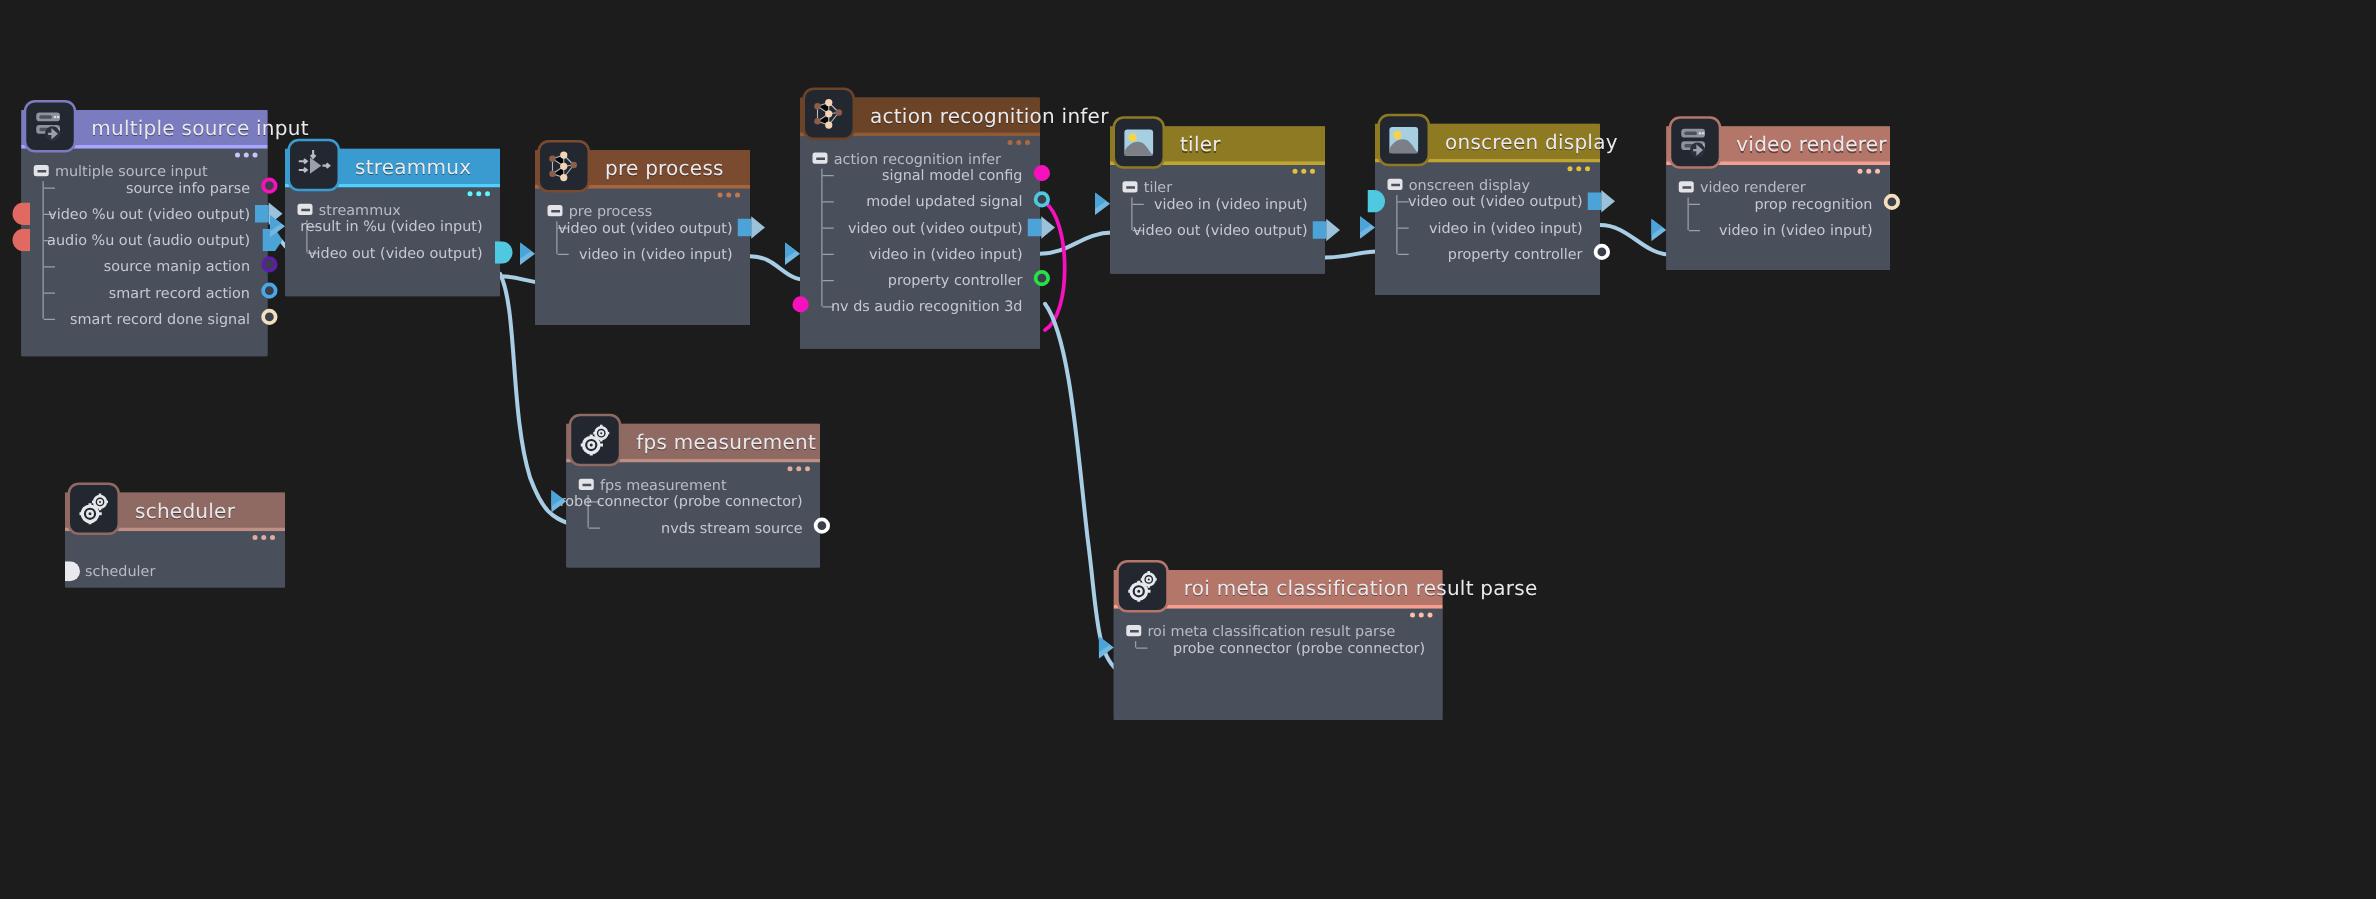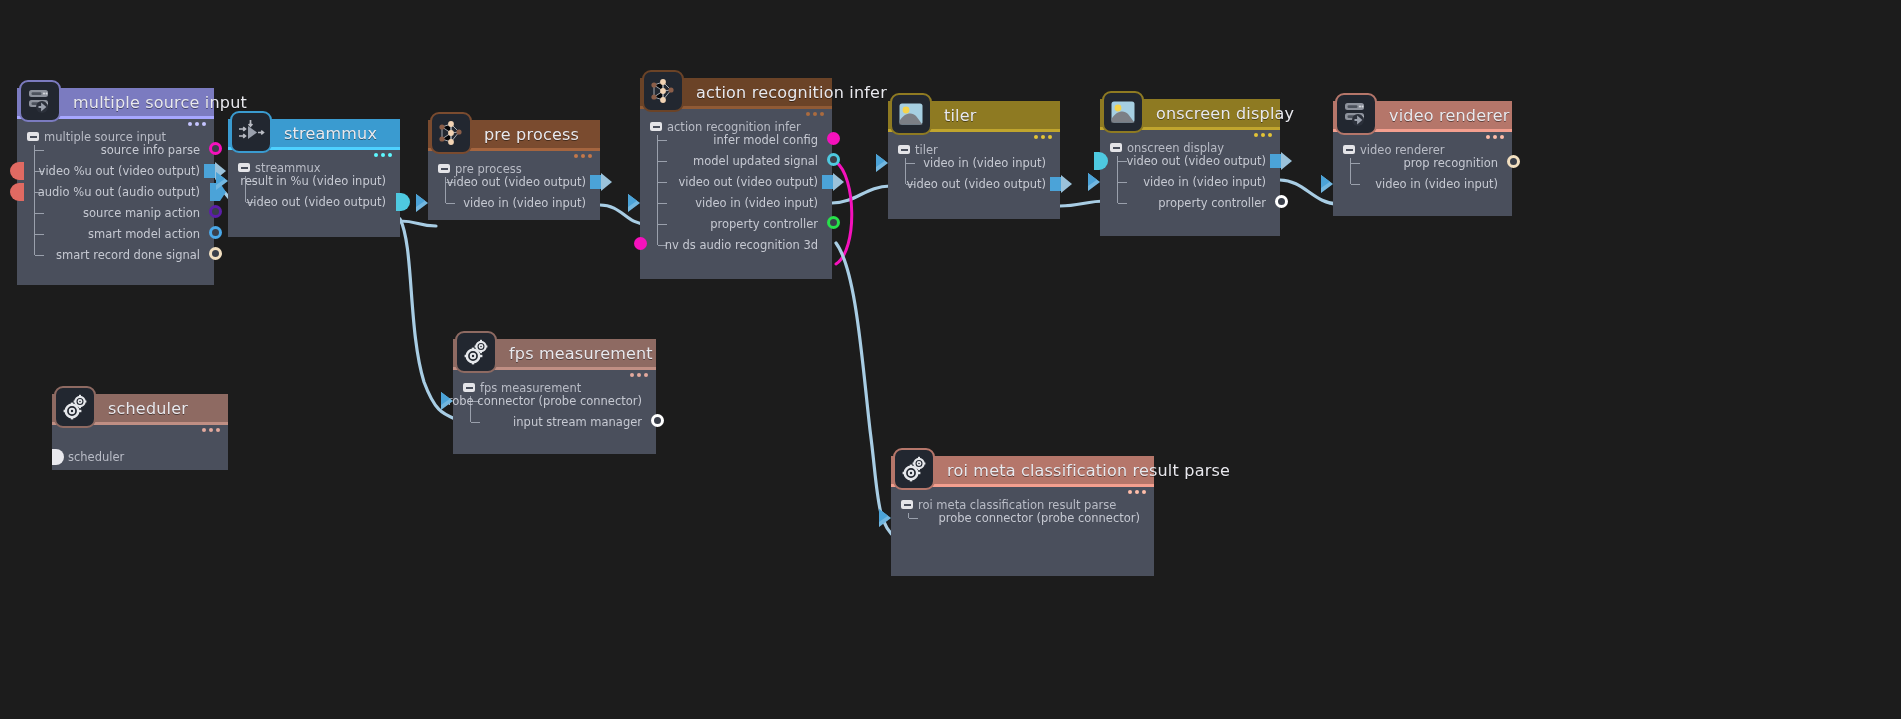--- a/index.html
+++ b/index.html
@@ -145,21 +145,21 @@
                </svg></div>
       <div class="port" style="left: -8px; top: 95px;"><svg width="15" height="18" viewBox="0 0 15 18">
                  <path d="M15 0 H10 A9 9 0 0 0 10 18 H15 Z" fill="#e06a62"></path>
                </svg></div>
       <div class="tick" style="left: 18px; top: 125px;"></div>
       <div class="row" style="right: 14px; top: 118px;">source manip action</div>
       <div class="port" style="left: 192px; top: 117px;">
         <div class="p-ring" style="width:13px;height:13px;border:3px solid #5c1ea8;"></div>
       </div>
       <div class="tick" style="left: 18px; top: 146px;"></div>
-      <div class="row" style="right: 14px; top: 139px;">smart model action</div>
+      <div class="row" style="right: 14px; top: 139px;">smart record action</div>
       <div class="port" style="left: 192px; top: 138px;">
         <div class="p-ring" style="width:13px;height:13px;border:3px solid #4aa8e8;"></div>
       </div>
       <div class="tick" style="left: 18px; top: 167px;"></div>
       <div class="row" style="right: 14px; top: 160px;">smart record done signal</div>
       <div class="port" style="left: 192px; top: 159px;">
         <div class="p-ring" style="width:13px;height:13px;border:3px solid #f2dfc0;"></div>
       </div>
     </div>
     <div class="node" style="left: 228px; top: 119px; width: 172px; height: 118px;">
@@ -190,21 +190,21 @@
                  <path d="M0 0 L12 9 L0 18 Z" fill="#4ba3d8"></path>
                  <path d="M0 0 L12 9 L0 18 Z" fill="#ffffff" opacity=".22"></path>
                  <path d="M0 0 L9 6.7 L0 13 Z" fill="#4ba3d8"></path>
                </svg></div>
       <div class="tick" style="left: 18px; top: 83px;"></div>
       <div class="row" style="right: 14px; top: 76px;">video out (video output)</div>
       <div class="port" style="left: 168px; top: 74px;"><svg width="15" height="18" viewBox="0 0 15 18">
                  <path d="M0 0 H5 A9 9 0 0 1 5 18 H0 Z" fill="#4ec9e0"></path>
                </svg></div>
     </div>
-    <div class="node" style="left: 428px; top: 120px; width: 172px; height: 100px;">
+    <div class="node" style="left: 428px; top: 120px; width: 172px; height: 140px;">
       <div class="titlebar" style="background: rgb(122, 75, 47);">
         <div class="title shadowtxt">pre process</div>
       </div>
       <div class="underbar" style="background: rgb(122, 75, 47); filter: brightness(1.35);"></div>
       <div class="body"></div>
       <div class="badge" style="border-color: rgb(122, 75, 47); filter: none;">
         <svg width="30" height="30" viewBox="0 0 30 30">
       <g stroke="#cfd2d8" stroke-width=".9" opacity=".85">
         <path d="M6 9 L15 6 L15 15 L6 9 Z M6 21 L15 15 L15 24 L6 21 Z M15 6 L23 14 M15 15 L23 14 M15 24 L23 14 M6 9 L6 21 M15 6 L15 24"></path>
       </g>
@@ -257,21 +257,21 @@
     </svg>
       </div>
       <div class="kebab">
         <i style="background: rgb(107, 67, 39); filter: brightness(1.6);"></i>
         <i style="background: rgb(107, 67, 39); filter: brightness(1.6);"></i>
         <i style="background: rgb(107, 67, 39); filter: brightness(1.6);"></i>
       </div>
       <div class="grp" style="top: 41px;"><span class="minus"></span><span class="lbl">action recognition infer</span></div>
       <div class="tree" style="left: 17px; top: 57px; height: 110px;"></div>
       <div class="tick" style="left: 18px; top: 62px;"></div>
-      <div class="row" style="right: 14px; top: 55px;">infer model config</div>
+      <div class="row" style="right: 14px; top: 55px;">signal model config</div>
       <div class="port" style="left: 187px; top: 54px;">
         <div class="p-dot" style="width:13px;height:13px;background:#f511bc;"></div>
       </div>
       <div class="tick" style="left: 18px; top: 83px;"></div>
       <div class="row" style="right: 14px; top: 76px;">model updated signal</div>
       <div class="port" style="left: 187px; top: 75px;">
         <div class="p-ring" style="width:13px;height:13px;border:3px solid #4ec9e0;"></div>
       </div>
       <div class="tick" style="left: 18px; top: 104px;"></div>
       <div class="row" style="right: 14px; top: 97px;">video out (video output)</div>
@@ -449,21 +449,21 @@
       <div class="grp" style="top: 41px;"><span class="minus"></span><span class="lbl">fps measurement</span></div>
       <div class="tree" style="left: 17px; top: 57px; height: 26px;"></div>
       <div class="tick" style="left: 18px; top: 62px;"></div>
       <div class="row" style="right: 14px; top: 55px;">probe connector (probe connector)</div>
       <div class="port" style="left: -12px; top: 53px;"><svg width="20" height="18" viewBox="0 0 20 18">
                  <path d="M0 0 L12 9 L0 18 Z" fill="#4ba3d8"></path>
                  <path d="M0 0 L12 9 L0 18 Z" fill="#ffffff" opacity=".22"></path>
                  <path d="M0 0 L9 6.7 L0 13 Z" fill="#4ba3d8"></path>
                </svg></div>
       <div class="tick" style="left: 18px; top: 83px;"></div>
-      <div class="row" style="right: 14px; top: 76px;">input stream manager</div>
+      <div class="row" style="right: 14px; top: 76px;">nvds stream source</div>
       <div class="port" style="left: 198px; top: 75px;">
         <div class="p-ring" style="width:13px;height:13px;border:3px solid #ffffff;"></div>
       </div>
     </div>
     <div class="node" style="left: 52px; top: 394px; width: 176px; height: 76px;">
       <div class="titlebar" style="background: rgb(142, 106, 98);">
         <div class="title shadowtxt">scheduler</div>
       </div>
       <div class="underbar" style="background: rgb(142, 106, 98); filter: brightness(1.35);"></div>
       <div class="body"></div>

